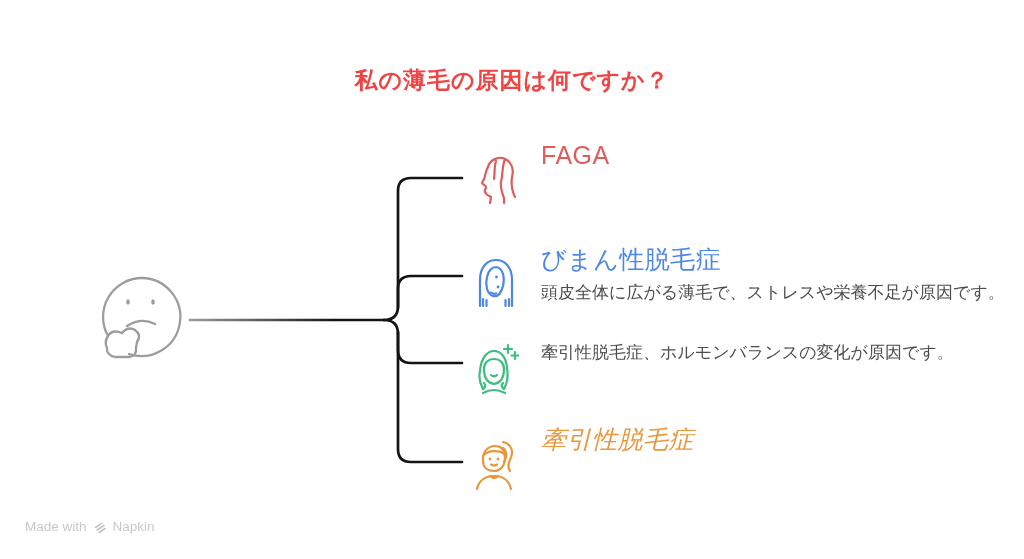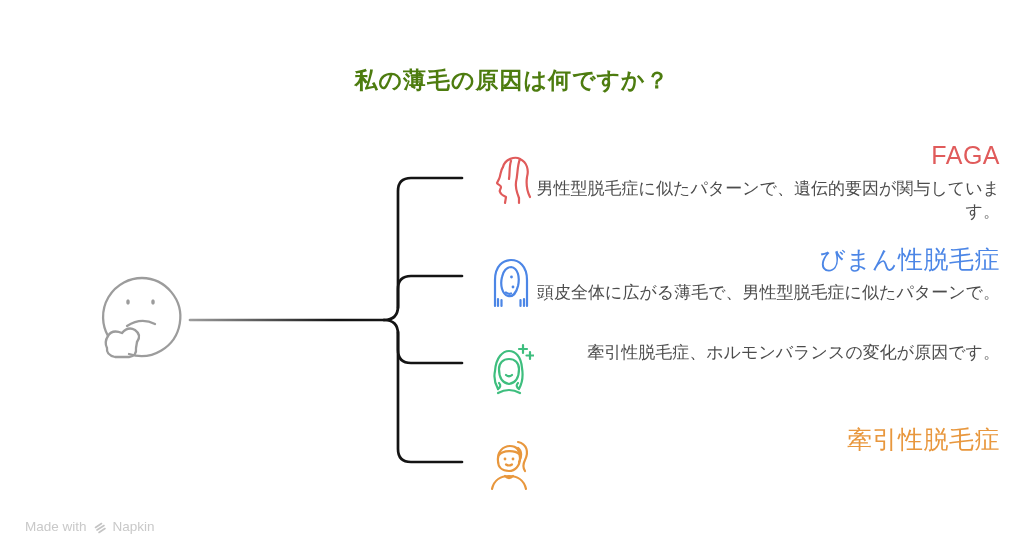--- a/index.html
+++ b/index.html
@@ -6,45 +6,45 @@
   body{
     width:1024px;height:559px;position:relative;overflow:hidden;background:#ffffff;
     font-family:"Liberation Sans","DejaVu Sans",sans-serif;
   }
   .title{
     position:absolute;top:50px;left:0;right:0;text-align:center;
     font-size:23px;font-weight:700;letter-spacing:1px;color:#474747;
   }
   .diagram-layer{position:absolute;top:0;left:0;width:1024px;height:559px;}
   .branch{
-    position:absolute;left:488px;display:flex;align-items:flex-start;width:534px;text-align:right;
+    position:absolute;left:473px;display:flex;align-items:flex-start;gap:22px;width:534px;
   }
   .branch-icon{flex:0 0 46px;}
   .branch-text{width:466px;}
   .branch-label{
     font-size:25px;font-weight:500;line-height:30px;letter-spacing:0.5px;color:inherit;
   }
   .branch-desc{
     margin-top:7px;font-size:17px;line-height:23px;color:#4c4c4c;
     word-break:break-all;line-break:anywhere;
   }
   .branch-1{top:140px;} .branch-1 .branch-icon{margin-top:12px;}
   .branch-2{top:244px;} .branch-2 .branch-icon{margin-top:11px;}
   .branch-3{top:334px;} .branch-3 .branch-icon{margin-top:8px;}
-  .branch-4{top:424px;} .branch-4 .branch-icon{margin-top:13px;}
+  .branch-4{top:424px;font-style:italic;} .branch-4 .branch-icon{margin-top:13px;}
   .footer{
     position:absolute;left:25px;top:519px;display:flex;align-items:center;gap:6px;
     font-size:13.5px;color:#c9c9c9;text-decoration:none;
   }
   svg{display:block;}
 </style>
 </head>
 <body>
 
-<h1 class="title" style="color: #4d7c0f;">私の薄毛の原因は何ですか？</h1>
+<h1 class="title" style="color: #ef4444;">私の薄毛の原因は何ですか？</h1>
 
 <svg class="diagram-layer" width="1024" height="559" viewBox="0 0 1024 559" fill="none">
   <defs>
     <linearGradient id="trunkGrad" x1="190" y1="320" x2="384" y2="320" gradientUnits="userSpaceOnUse">
       <stop id="trunk-stop-a" offset="0" stop-color="#9c9c9c"></stop>
       <stop id="trunk-stop-b" offset="0.75" stop-color="#141414"></stop>
     </linearGradient>
   </defs>
 
   <g stroke="currentColor" stroke-width="2.3" stroke-linecap="round" stroke-linejoin="round" style="color: rgb(156, 156, 156);">
@@ -71,38 +71,37 @@
     <svg width="46" height="54" viewBox="0 0 46 54" fill="none" stroke="currentColor" stroke-width="2.2" stroke-linecap="round" stroke-linejoin="round">
       <path d="M15,15 C12,19 13,23 11,27 L9,31 C10,33 13,33 13,35 C13,37 11,38 12,40 C13,43 16,44 18,45 L17,51"></path>
       <path d="M15,15 C17,7 27,4 32,7 C39,10 41,18 39,25 C38,32 39,39 42,45"></path>
       <path d="M32,7 C29,14 30,22 28,30 C27,36 29,41 31,46"></path>
       <path d="M23,9 C21,15 22,21 21,27"></path>
       <path d="M31,46 L31,51"></path>
     </svg>
   </span>
   <div class="branch-text">
     <div class="branch-label">FAGA</div>
-    <div class="branch-desc">男性型脱毛症に似たパターンで、遺伝的要因が関与しています。</div>
   </div>
 </div>
 
 <div class="branch branch-2" style="color: rgb(76, 134, 230);">
   <span class="branch-icon">
     <svg width="46" height="54" viewBox="0 0 46 54" fill="none" stroke="currentColor" stroke-width="2.2" stroke-linecap="round" stroke-linejoin="round">
       <path d="M7,51 L7,25 C7,11 15,5 23,5 C31,5 39,11 39,25 L39,51"></path>
       <path d="M23,12 C30,13 32,22 30,31 C28,39 24,42 20,41 C14,39 12,30 14,22 C15,16 19,12 23,12"></path>
       <circle cx="23.5" cy="22" r="1.4" fill="currentColor" stroke="none"></circle>
       <circle cx="25" cy="32" r="1.4" fill="currentColor" stroke="none"></circle>
       <path d="M18,37.5 Q20.5,39.5 23,38.5"></path>
       <path d="M10,44 V51 M13.5,45 V51 M32.5,45 V51 M36,44 V51"></path>
     </svg>
   </span>
   <div class="branch-text">
     <div class="branch-label">びまん性脱毛症</div>
-    <div class="branch-desc">頭皮全体に広がる薄毛で、男性型脱毛症に似たパターンで。</div>
+    <div class="branch-desc">頭皮全体に広がる薄毛で、ストレスや栄養不足が原因です。</div>
   </div>
 </div>
 
 <div class="branch branch-3" style="color: rgb(62, 190, 126);">
   <span class="branch-icon">
     <svg width="46" height="54" viewBox="0 0 46 54" fill="none" stroke="currentColor" stroke-width="2.2" stroke-linecap="round" stroke-linejoin="round">
       <path d="M35,3 V11 M31,7 H39"></path>
       <path d="M42,10 V17 M38.5,13.5 H45.5"></path>
       <path d="M10,47 Q5,38 7,29 C8,15 15,9 21,9 C27,9 33,14 34,26 Q36,38 31,47 Q27,44 30,41"></path>
       <path d="M10,47 Q14,44 11,41"></path>

